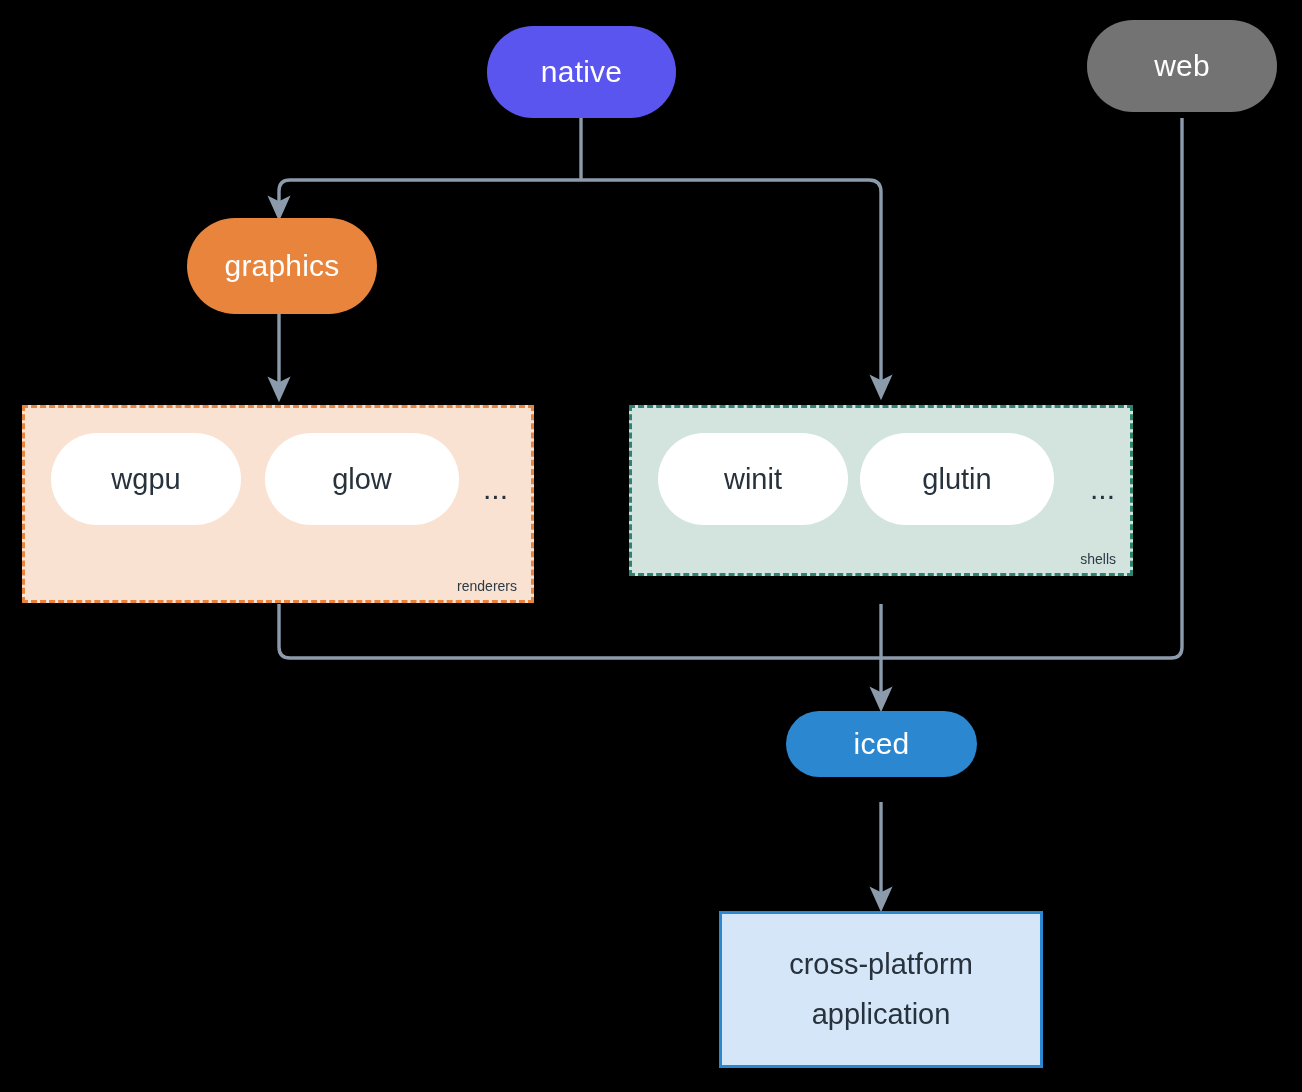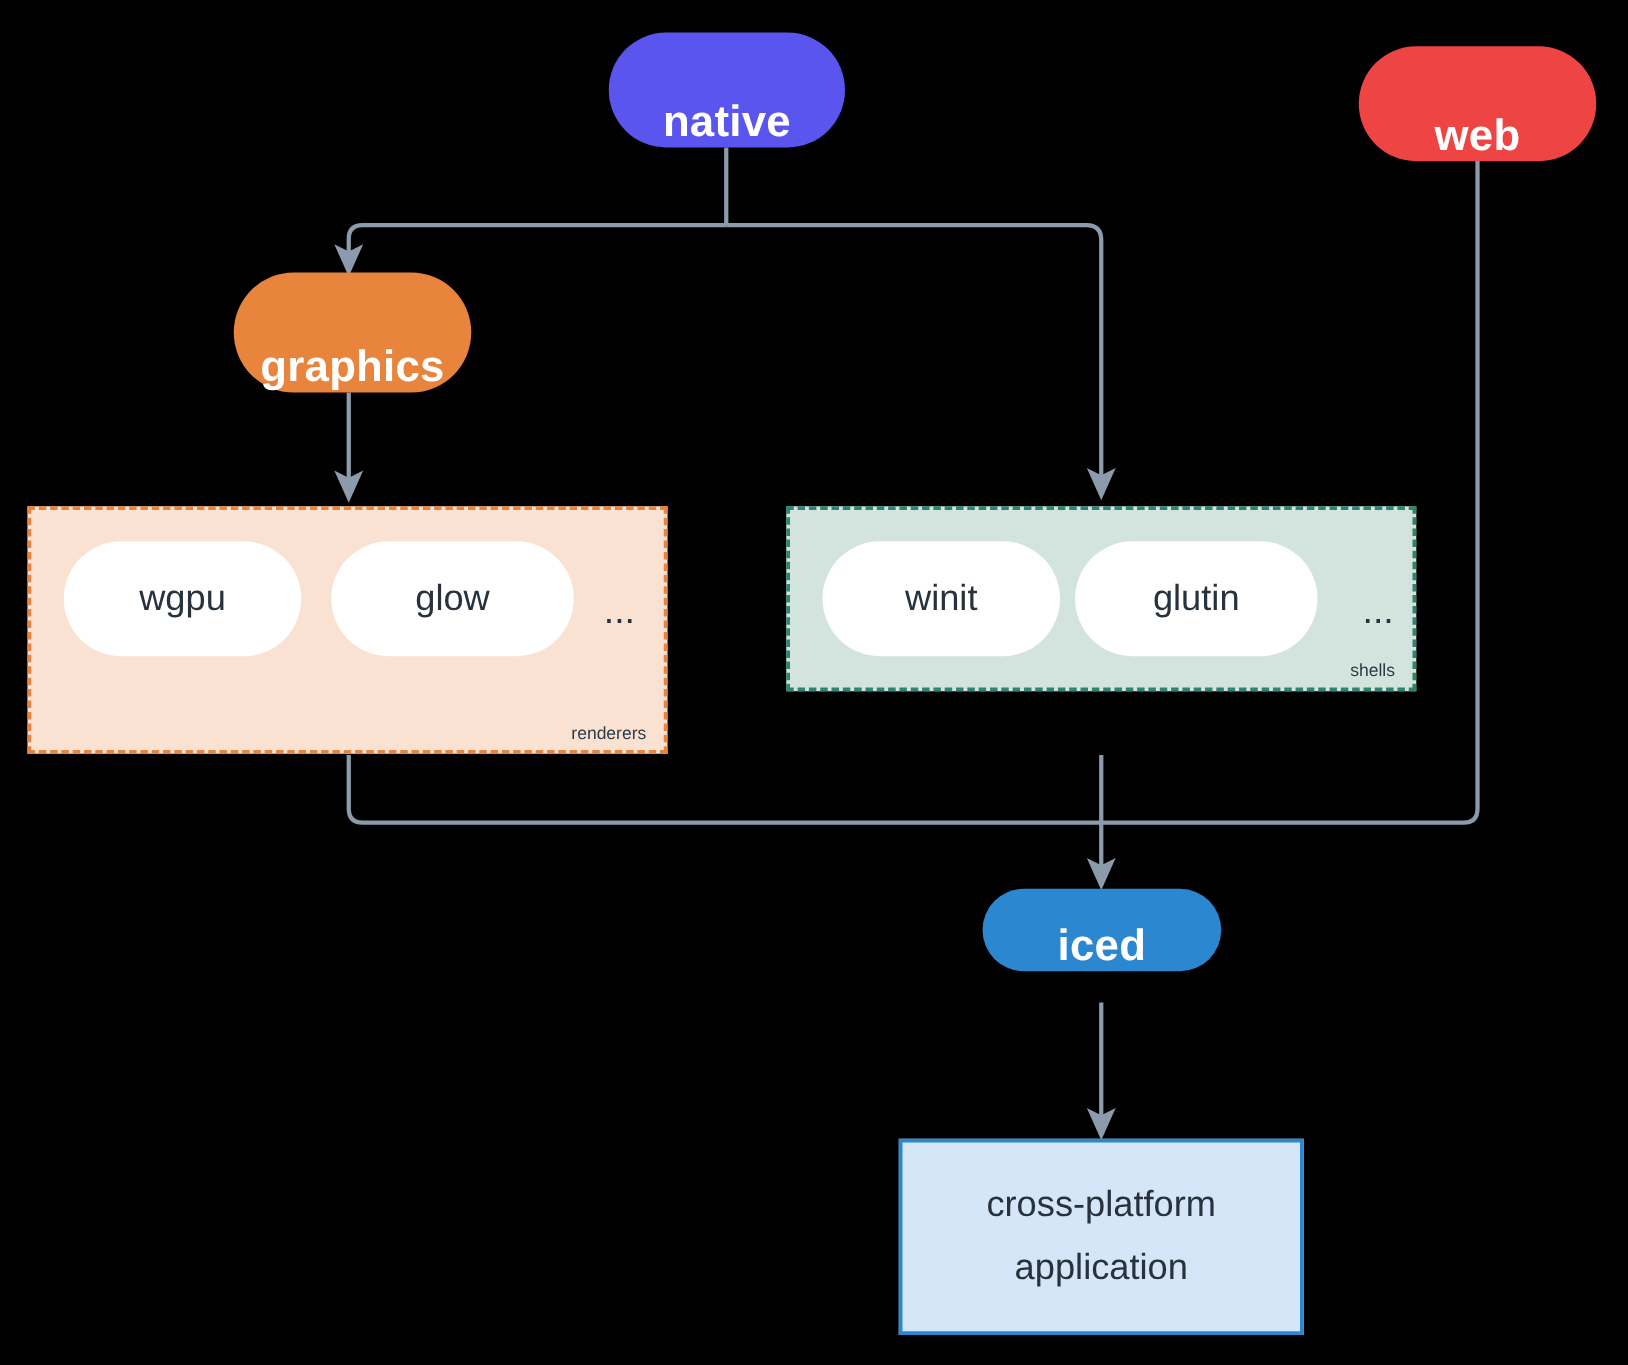--- a/index.html
+++ b/index.html
@@ -24,29 +24,28 @@
     left: 0;
     top: 0;
     width: 1302px;
     height: 1092px;
   }
 
   
   .pill-node {
     position: absolute;
     display: flex;
-    align-items: flex-end;
+    align-items: center;
     justify-content: center;
     border-radius: 999px;
     color: #ffffff;
-    font-size: 35px;
+    font-size: 30px;
     letter-spacing: 0.2px;
     white-space: nowrap;
     z-index: 3;
-    font-weight: bold;
   }
 
   
   .group-box {
     position: absolute;
     box-sizing: border-box;
     border-style: dashed;
     border-width: 3px;
     z-index: 2;
   }
@@ -127,40 +126,40 @@
       <path d="M881,658 L881,700" marker-end="url(#arrowhead)"></path>
 
       <path d="M881,802 L881,900" marker-end="url(#arrowhead)"></path>
     </g>
   </svg>
 
   <div class="pill-node" style="left:487px; top:26px; width:189px; height:92px; background:#5b55ef;">
     <span>native</span>
   </div>
 
-  <div class="pill-node" style="left:1087px; top:37px; width:190px; height:92px; background:#ef4444;">
+  <div class="pill-node" style="left:1087px; top:20px; width:190px; height:92px; background:#737373;">
     <span>web</span>
   </div>
 
   <div class="pill-node" style="left:187px; top:218px; width:190px; height:96px; background:#e8843c;">
     <span>graphics</span>
   </div>
 
   <div class="group-box" style="left:22px; top:405px; width:512px; height:198px; background:#fae2d2; border-color:#e8843c;padding-left:28px;">
     <div class="item-pill" style="left:26px; top:25px; width:190px; height:92px;">
       <span>wgpu</span>
     </div>
     <div class="item-pill" style="left:240px; top:25px; width:194px; height:92px;">
       <span>glow</span>
     </div>
     <div class="ellipsis" style="left:458px; top:66px;">...</div>
     <div class="group-label">renderers</div>
   </div>
 
-  <div class="group-box" style="left:629px; top:405px; width:504px; height:148px; background:#d3e4de; border-color:#2e8471;">
+  <div class="group-box" style="left:629px; top:405px; width:504px; height:171px; background:#d3e4de; border-color:#2e8471;">
     <div class="item-pill" style="left:26px; top:25px; width:190px; height:92px;">
       <span>winit</span>
     </div>
     <div class="item-pill" style="left:228px; top:25px; width:194px; height:92px;">
       <span>glutin</span>
     </div>
     <div class="ellipsis" style="left:458px; top:66px;">...</div>
     <div class="group-label">shells</div>
   </div>
 

